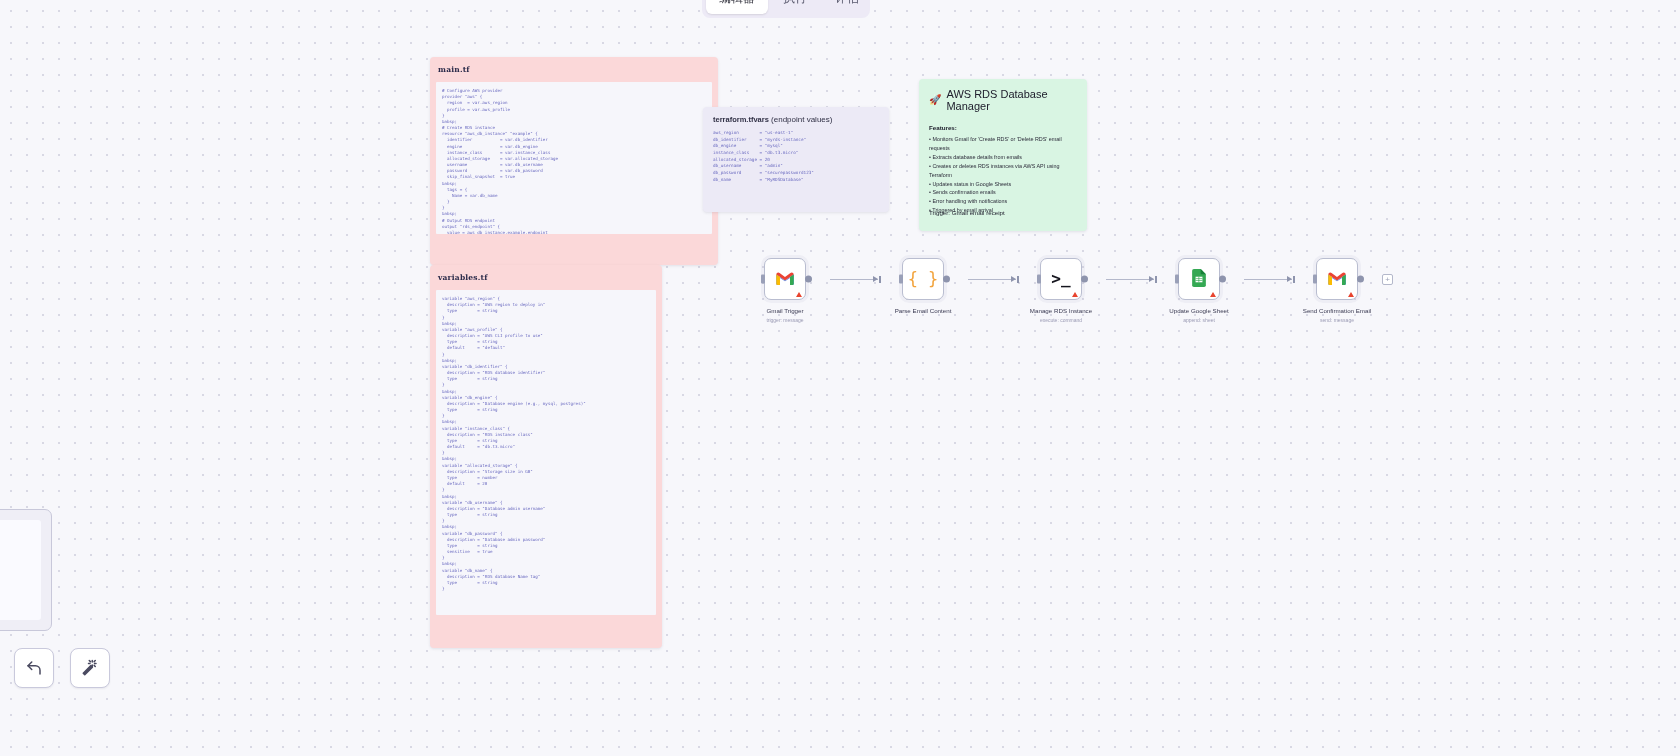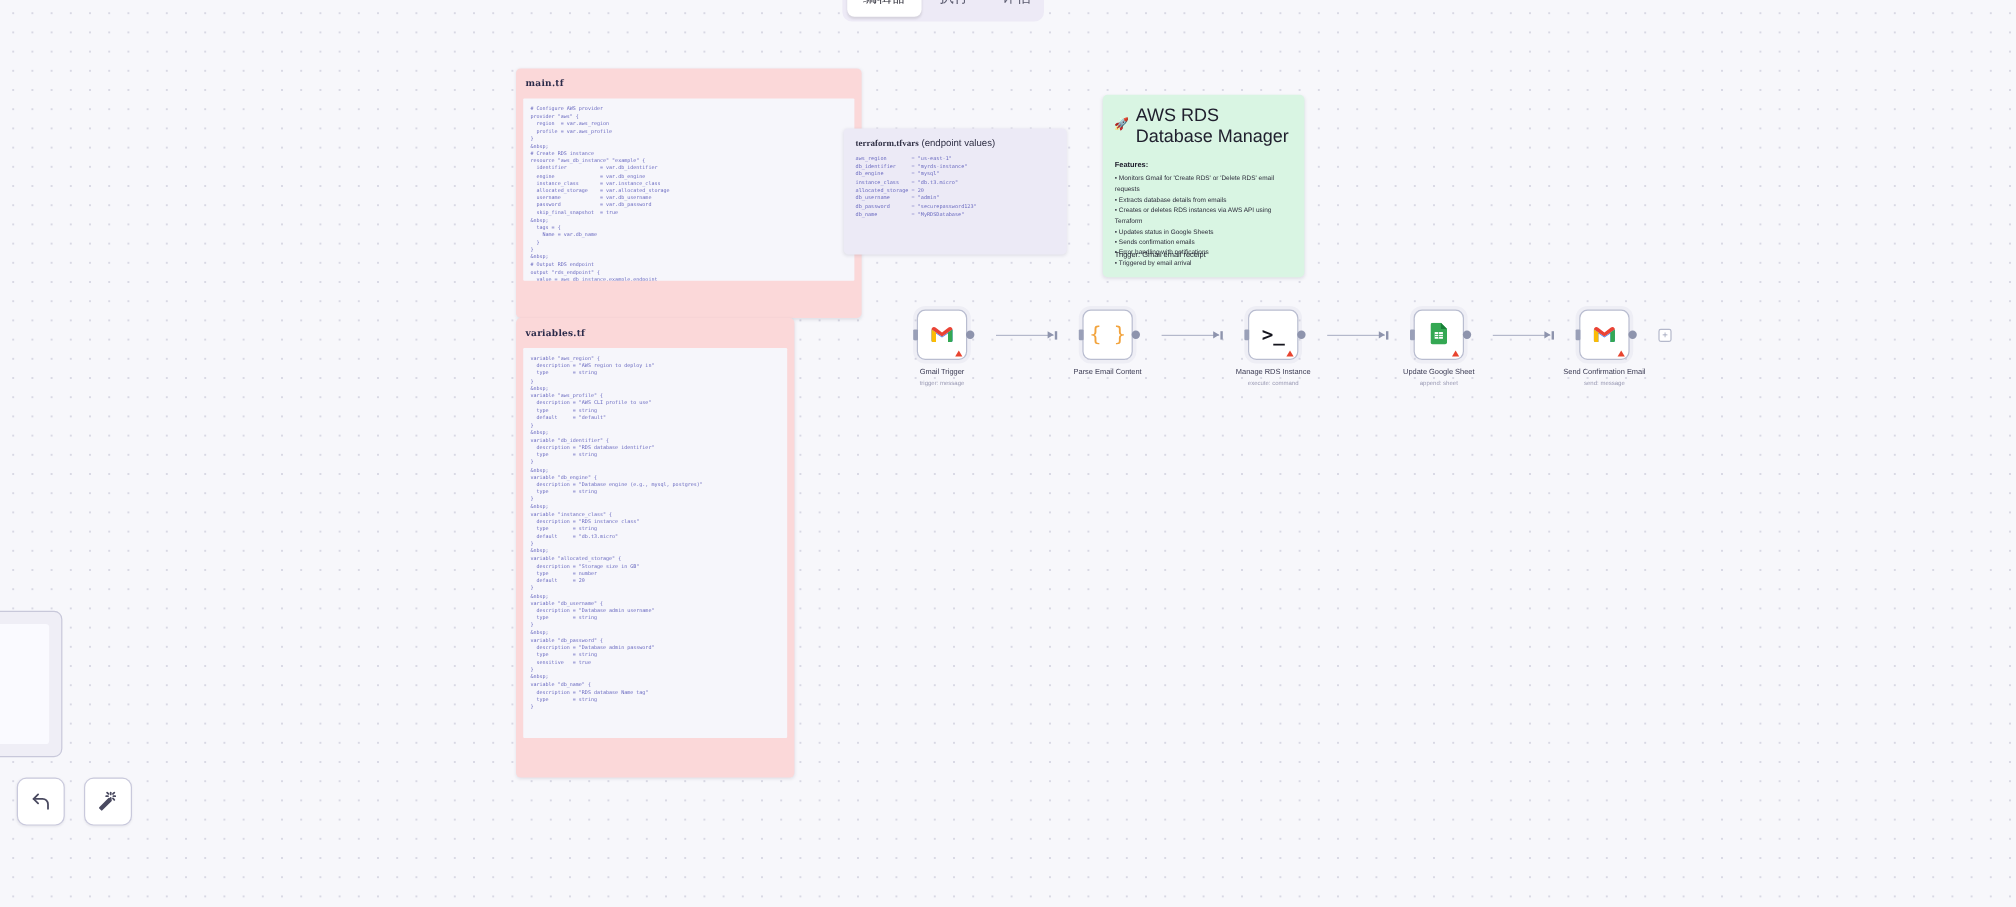--- a/index.html
+++ b/index.html
@@ -88,21 +88,21 @@
     border-radius: 4px;
     box-shadow: 0 1px 3px rgba(30,30,60,.10);
     overflow: hidden;
   }
   #tfvars-card .tfvars-title {
     padding: 8px 0 0 10px;
     font-size: 8px;
     color: #303045;
   }
   #tfvars-card .tfvars-title b {
-    font-family: Liberation Serif, serif;
+    font-family: Liberation Sans, sans-serif;
     font-size: 7.5px;
   }
   #tfvars-card pre {
     margin: 6px 8px 0 10px;
     color: #6a6ac0;
     font-family: "DejaVu Sans Mono", "Liberation Mono", monospace;
     font-size: 4.3px;
     line-height: 1.55;
     white-space: pre;
   }
@@ -116,21 +116,21 @@
     border-radius: 4px;
     box-shadow: 0 1px 3px rgba(30,30,60,.10);
     padding: 9px 10px 0 10px;
   }
   #summary-card .sum-head {
     display: flex; align-items: center; gap: 5px;
     margin-bottom: 12px;
   }
   #summary-card .sum-head .rocket { font-size: 10px; line-height: 1; }
   #summary-card .sum-head .sum-title {
-    font-size: 15px; color: #20202e;
+    font-size: 11px; color: #20202e;
   }
   #summary-card .sum-sub {
     font-size: 6.2px; font-weight: bold; color: #20202e;
     margin-bottom: 4px;
   }
   #summary-card ul {
     margin: 0; padding: 0; list-style: none;
   }
   #summary-card li {
     font-size: 5.4px;

